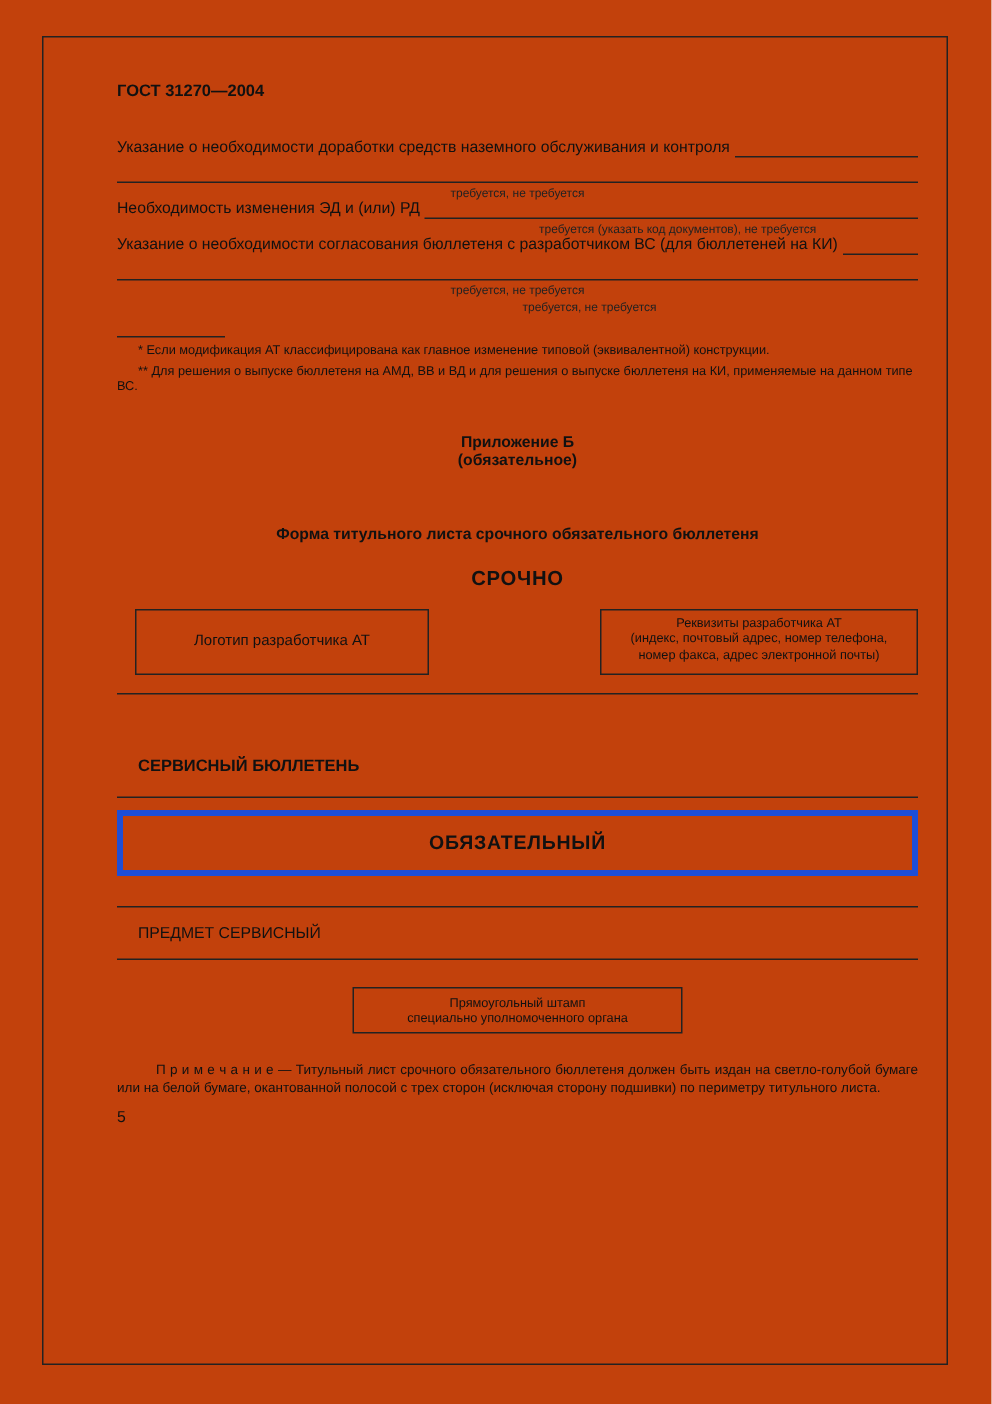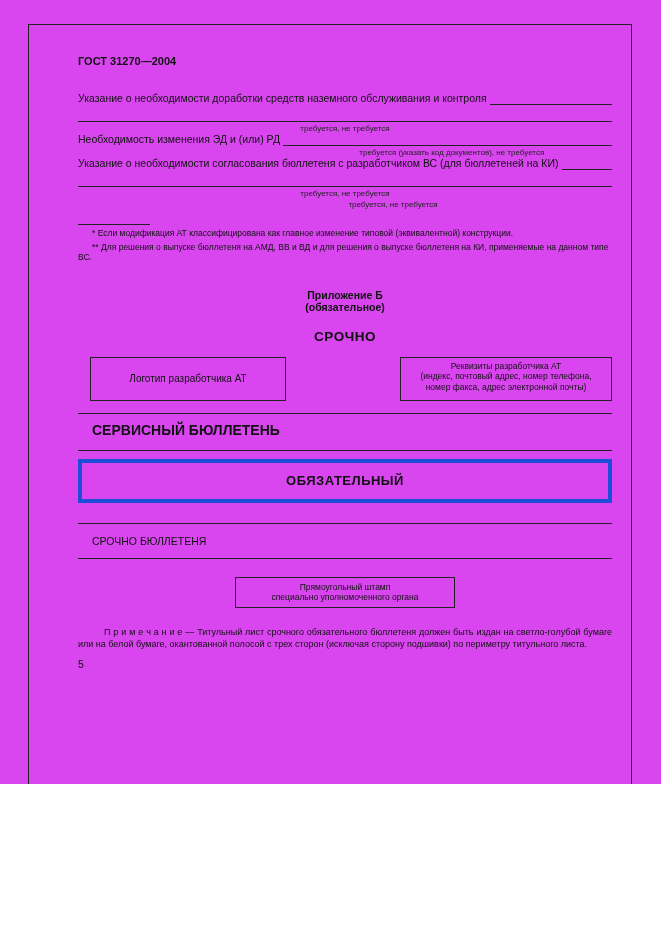--- a/index.html
+++ b/index.html
@@ -1,18 +1,18 @@
 <!DOCTYPE html>
 <html><head>
 <meta charset="utf-8">
 <style>
   * { margin:0; padding:0; box-sizing:border-box; }
   html,body { background:#fff; }
   .page {
-    position:relative; width:661px; height:784px; background:#d946ef;
+    position:relative; width:661px; height:936px; background:#c2410c;
     font-family:"Liberation Sans","DejaVu Sans",sans-serif; color:#111; overflow:hidden;
   }
   .frame { position:absolute; left:28px; top:24px; width:604px; height:886px; border:1px solid #222; }
   .content { position:absolute; left:78px; top:55px; width:534px; font-size:10.5px; line-height:13px; }
 
   .std-code { font-weight:bold; font-size:11px; }
 
   .field { }
   .f1 { margin-top:24px; }
   .field-line { display:flex; align-items:flex-end; }
@@ -39,21 +39,21 @@
   .req-box { width:212px; border:1px solid #222; padding:3px 8px; text-align:center;
              font-size:8.5px; line-height:10.5px; }
 
   .rule { border-top:1px solid #222; }
   .r1 { margin-top:12px; }
   .r2 { margin-top:13px; }
   .r-subj-top { margin-top:20px; }
   .r-subj-bot { margin-top:10px; }
 
   .sb-row { margin-top:10px; display:flex; }
-  .sb-title { margin-left:14px; font-weight:bold; font-size:14px; }
+  .sb-title { margin-left:14px; font-weight:bold; font-size:11px;margin-top:32px; }
   .sb-meta { margin-left:auto; width:188px; font-size:10px; }
   .sb-number { white-space:nowrap; }
   .sb-change { margin-top:14px; }
   .sb-date { margin-top:11px; }
 
   .mandatory-box { margin-top:8px; border:4px solid #1d4ed8; height:44px;
                    display:flex; align-items:center; justify-content:center;
                    font-weight:bold; font-size:13px; letter-spacing:0.5px; }
 
   .subject { margin-top:11px; padding-left:14px; }
@@ -105,20 +105,21 @@
 
     <div class="fn-rule"></div>
     <p class="footnote">* Если модификация АТ классифицирована как главное изменение типовой (эквивалентной) конструкции.</p>
     <p class="footnote">** Для решения о выпуске бюллетеня на АМД, ВВ и ВД и для решения о выпуске бюллетеня на КИ, применяемые на данном типе ВС.</p>
 
     <div class="annex-head">
       <div>Приложение Б</div>
       <div>(обязательное)</div>
     </div>
 
+    <div class="form-title">Форма титульного листа срочного обязательного бюллетеня</div>
     <div class="urgent">СРОЧНО</div>
 
     <div class="boxes-row">
       <div class="logo-box">Логотип разработчика АТ</div>
       <div class="req-box">
         <div>Реквизиты разработчика АТ</div>
         <div>(индекс, почтовый адрес, номер телефона, номер факса, адрес электронной почты)</div>
       </div>
     </div>
 
@@ -128,21 +129,21 @@
       <div class="sb-title">СЕРВИСНЫЙ БЮЛЛЕТЕНЬ</div>
     </div>
 
     <div class="rule r2"></div>
 
     <div class="mandatory-box">
       <span>ОБЯЗАТЕЛЬНЫЙ</span>
     </div>
 
     <div class="rule r-subj-top"></div>
-    <div class="subject">СРОЧНО БЮЛЛЕТЕНЯ</div>
+    <div class="subject">ПРЕДМЕТ СЕРВИСНЫЙ</div>
     <div class="rule r-subj-bot"></div>
 
     <div class="stamp-box">
       <div>Прямоугольный штамп</div>
       <div>специально уполномоченного органа</div>
     </div>
 
     <p class="note">П р и м е ч а н и е — Титульный лист срочного обязательного бюллетеня должен быть издан на светло-голубой бумаге или на белой бумаге, окантованной полосой с трех сторон (исключая сторону подшивки) по периметру титульного листа.</p>
 
     <div class="page-num">5</div>

